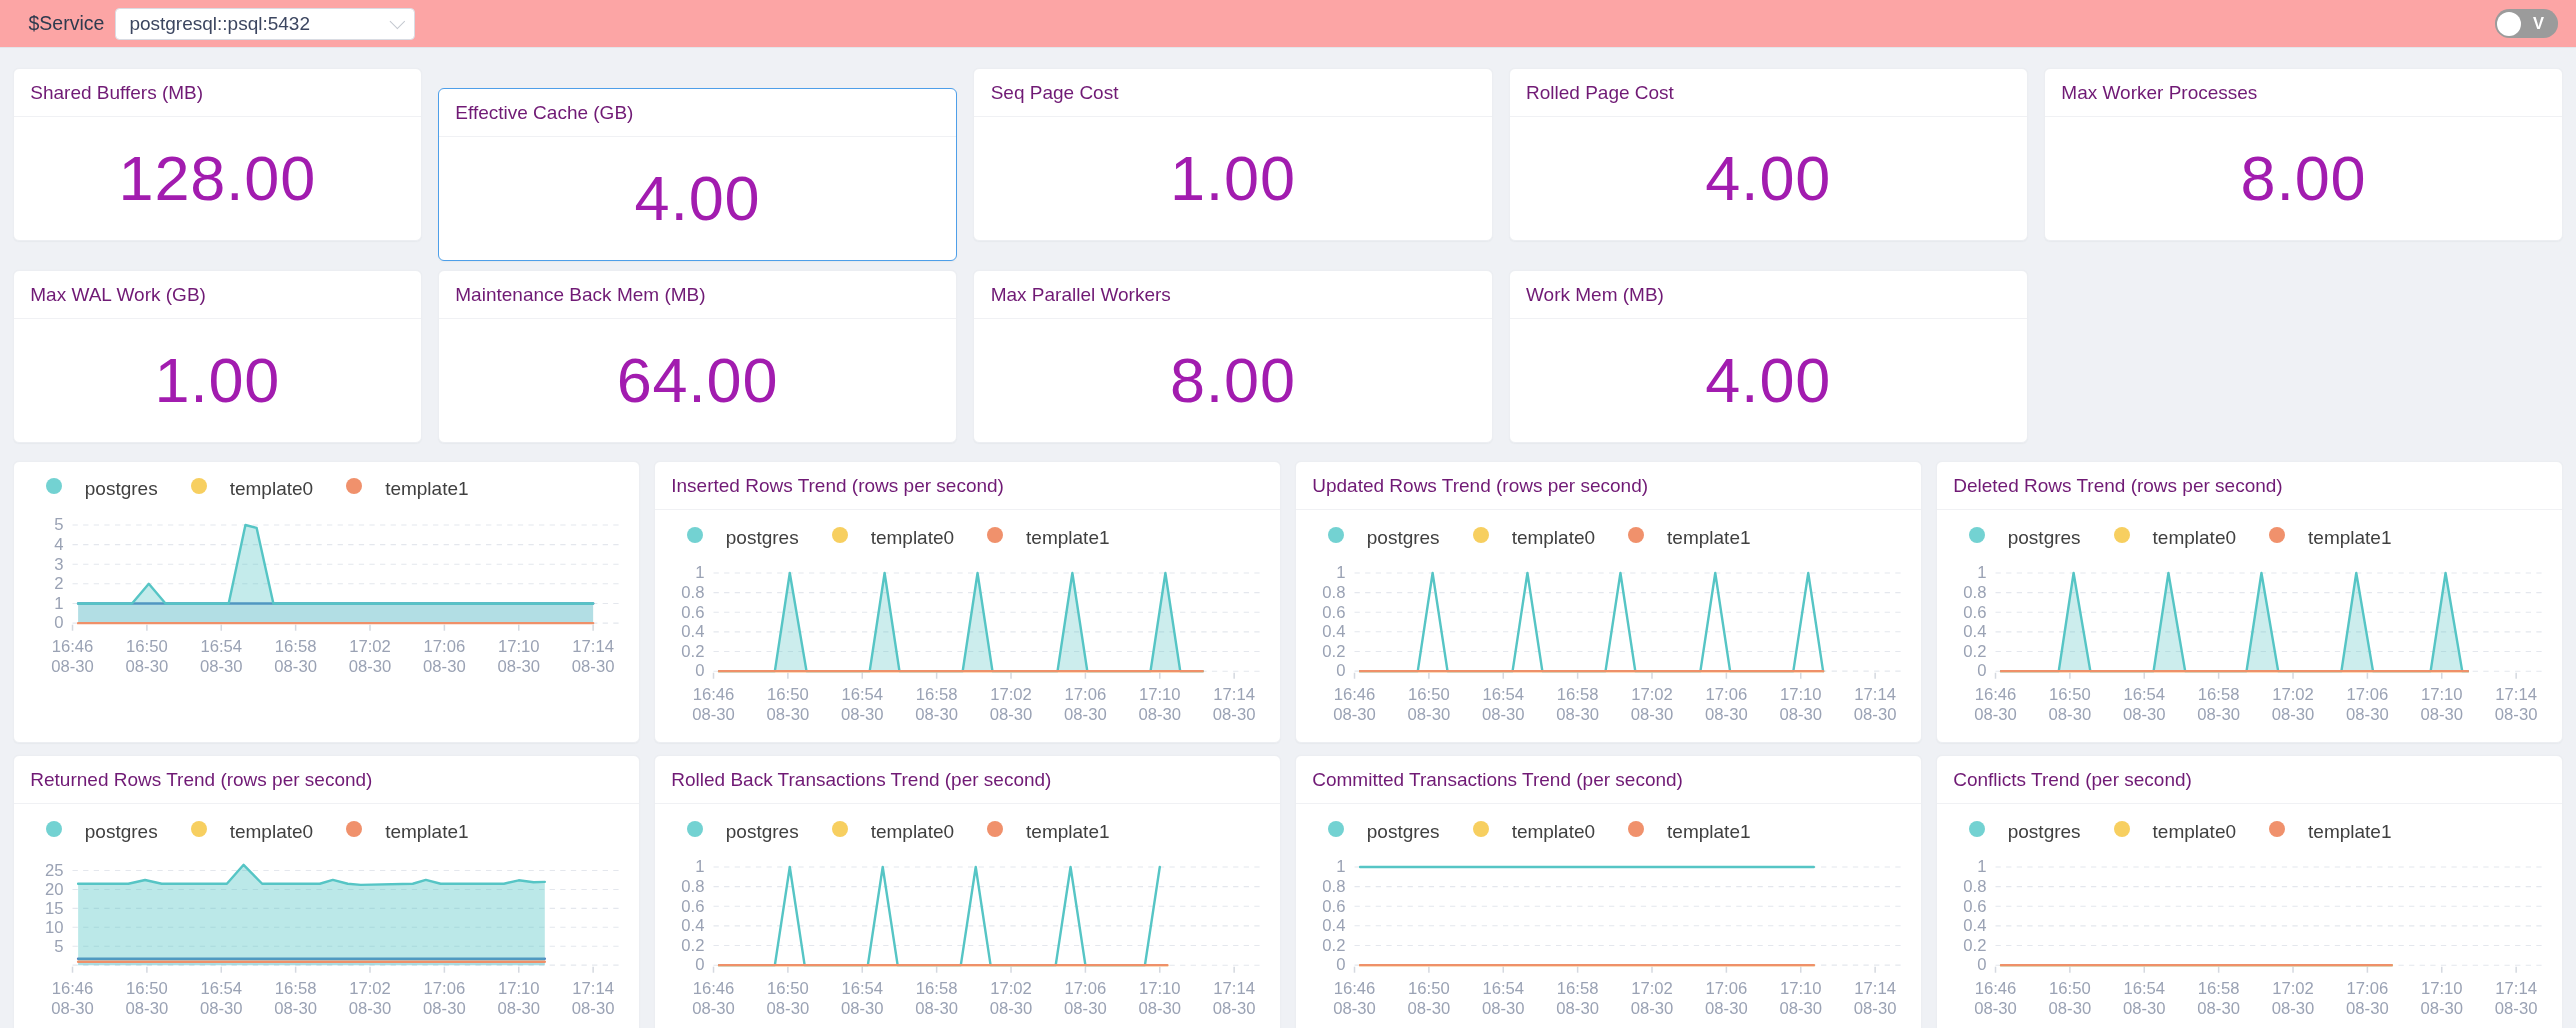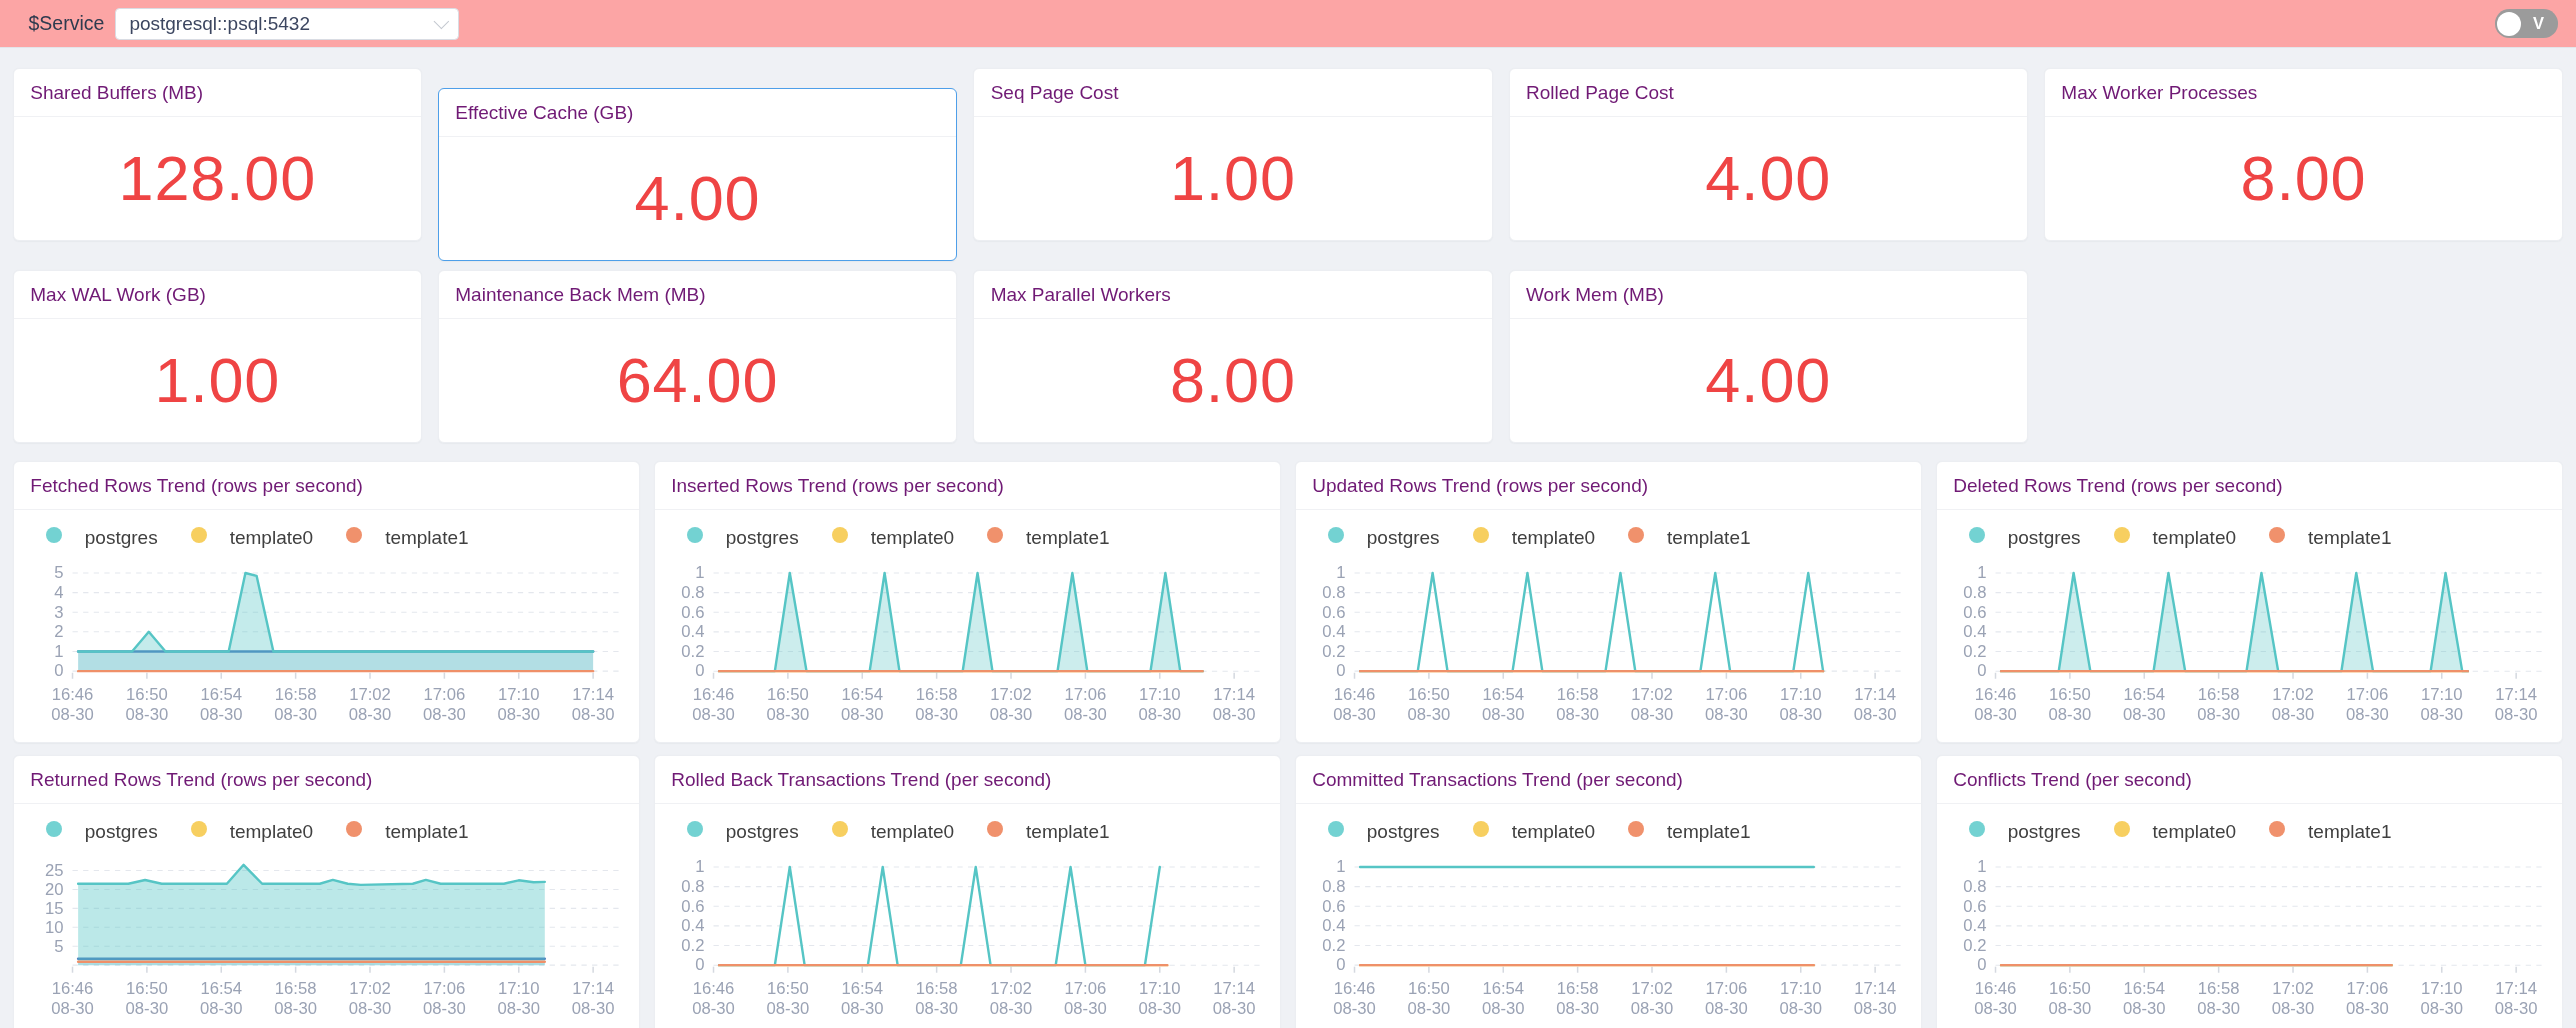--- a/index.html
+++ b/index.html
@@ -9,21 +9,21 @@
     font-family: "Liberation Sans", sans-serif;
     color: #31435c;
   }
   
   .topbar {
     height: 48px; background: #fca5a5; border-bottom: 0.8px solid #e3e5ea;
     display: flex; align-items: center; padding: 0 18px 0 28.5px;
   }
   .var-label { font-size: 19.5px; font-weight: 500; color: #2e3a4e; margin-right: 10.5px; }
   .select {
-    width: 344px; height: 32px; background: #fff; border: 0.8px solid #d9dce3;
+    width: 300px; height: 32px; background: #fff; border: 0.8px solid #d9dce3;
     border-radius: 4.5px; display: flex; align-items: center; padding: 0 13.5px;
     font-size: 19px; color: #3c4660; cursor: pointer;
   }
   .select .sel-text { flex: 1; }
   .chev {
     width: 10.5px; height: 10.5px; border-right: 1.5px solid #c4c8d0; border-bottom: 1.5px solid #c4c8d0;
     transform: rotate(45deg) translateY(-3px);
   }
   .topbar-spacer { flex: 1; }
   .toggle {
@@ -41,21 +41,21 @@
     background: #fff; border: 0.8px solid #eceef2; border-radius: 6px;
     height: 173px; box-shadow: 0 0.8px 1.5px rgba(30,40,60,.04);
     display: flex; flex-direction: column; cursor: pointer;
   }
   .stat-card.selected { border: 1.5px solid #4e9fe9; margin-top: 20px; }
   .card-title {
     font-size: 19px; color: #701a75; padding: 13.5px 16.5px 12px 16.5px;
     border-bottom: 0.8px solid #f0f1f4; white-space: nowrap; overflow: hidden;
   }
   .stat-value-wrap { flex: 1; display: flex; align-items: center; justify-content: center; }
-  .stat-value { font-size: 63px; font-weight: 500; color: #ef4444; letter-spacing: 0.8px; }
+  .stat-value { font-size: 63px; font-weight: 500; color: #a21caf; letter-spacing: 0.8px; }
   
   .charts-grid {
     display: grid; grid-template-columns: repeat(4, 1fr);
     gap: 12px 13.5px; padding: 18px 12.8px 0 12.8px;
   }
   .chart-card {
     background: #fff; border: 0.8px solid #eceef2; border-radius: 6px;
     height: 282px; box-shadow: 0 0.8px 1.5px rgba(30,40,60,.04);
     display: flex; flex-direction: column; overflow: hidden;
   }
@@ -137,21 +137,20 @@
   <div class="stat-card">
     <div class="card-title">Work Mem (MB)</div>
     <div class="stat-value-wrap">
         <span class="stat-value">4.00</span>
       </div>
   </div>
 </div>
 
 <div class="charts-grid">
   <div class="chart-card">
-    <div class="card-title">Fetched Rows Trend (rows per second)</div>
     <div class="chart-legend">
         <span class="lg-item">
           <span class="lg-dot" style="background: rgb(115, 210, 210);"></span>
           <span class="lg-label">postgres</span>
         </span>
         <span class="lg-item">
           <span class="lg-dot" style="background: rgb(247, 207, 96);"></span>
           <span class="lg-label">template0</span>
         </span>
         <span class="lg-item">

